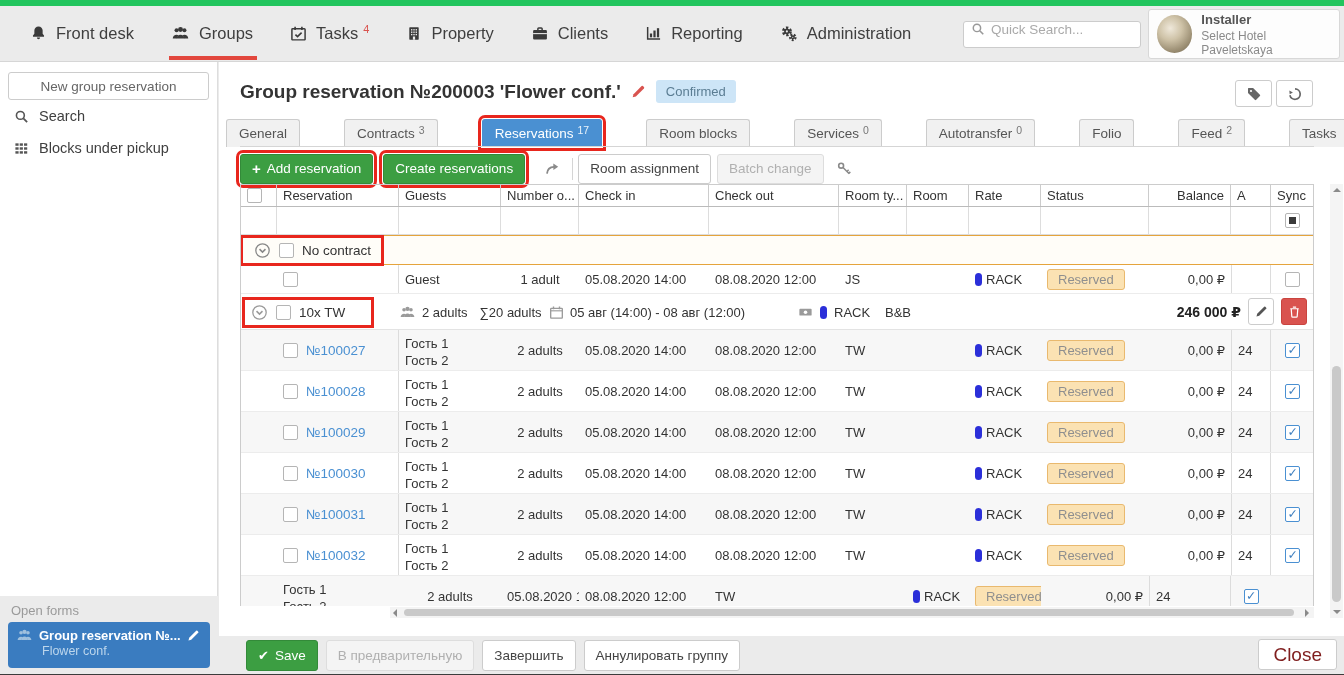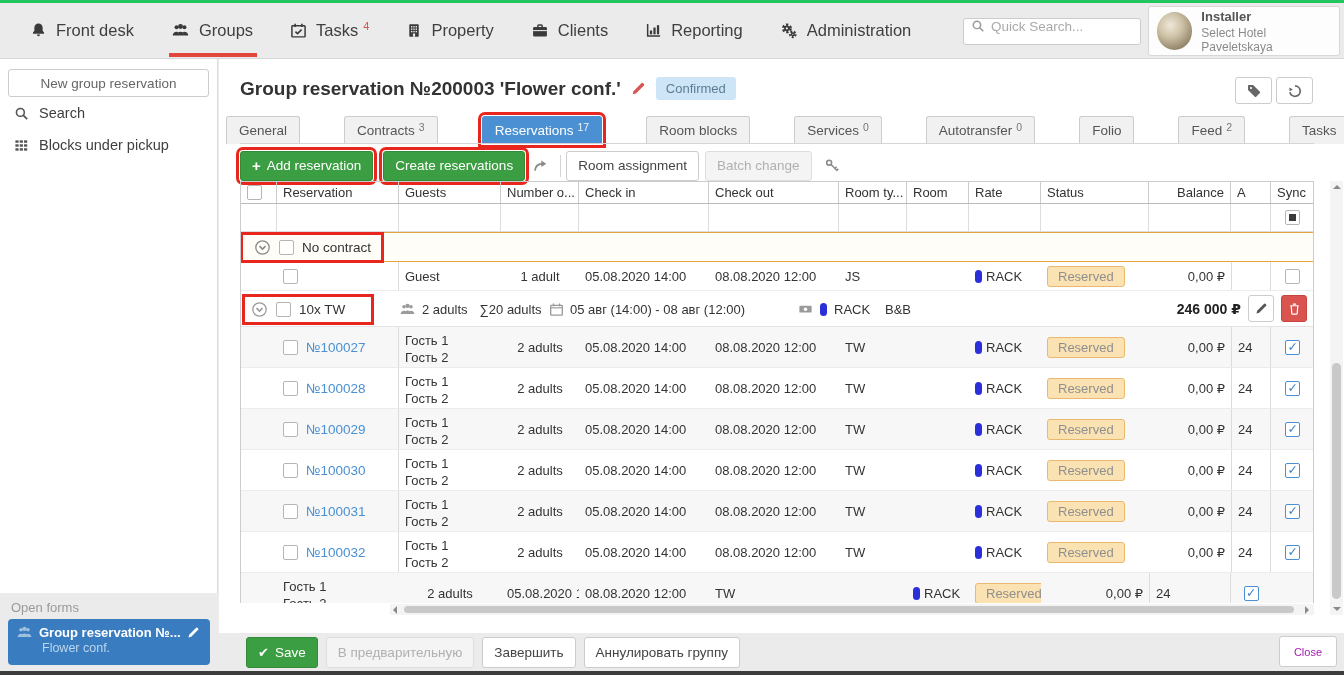--- a/index.html
+++ b/index.html
@@ -1,19 +1,19 @@
 <!DOCTYPE html>
 <html><head>
 <meta charset="utf-8">
 <style>
   * { margin:0; padding:0; box-sizing:border-box; }
   html,body { background:#555; }
   body { font-family:"Liberation Sans","DejaVu Sans",sans-serif; }
   .screen { position:relative; width:1344px; height:675px; background:#ebebeb; overflow:hidden;
-            border-top:3px solid #22c55e; }
+            border-top:6px solid #22c55e; }
   svg { display:block; }
 
   
   .topnav { position:absolute; left:0; top:0; width:1344px; height:56px; background:#ebebeb;
             border-bottom:1px solid #d6d6d6; display:flex; align-items:center; padding-left:30px; }
   .nav-item { position:relative; display:flex; align-items:center; gap:9px; margin-right:37px;
               height:53px; color:#3f3f3f; font-size:16.5px; cursor:pointer; white-space:nowrap; }
   .nav-item .ni { color:#3a3a3a; }
   .nav-item.active::after { content:""; position:absolute; left:-2px; right:-4px; bottom:0;
               height:4px; background:#e2473d; }
@@ -138,21 +138,21 @@
   .vscroll { position:absolute; left:1330px; top:178px; width:13px; height:434px; background:#f4f4f4; }
   .arr-u { left:3px; top:4px; border-bottom-color:#8a8a8a; border-top:none; }
   .vs-thumb { position:absolute; left:2px; right:2px; top:182px; bottom:16px; background:#c9c9c9; border-radius:5px; }
   .arr-d { left:3px; bottom:4px; border-top-color:#8a8a8a; border-bottom:none; }
 
   
   .footer { position:absolute; left:0; top:630px; width:1344px; height:38px; background:#ebebeb;
             display:flex; align-items:center; padding-left:246px; gap:8px; }
   .btn-f { height:31px; }
   .btn-close { position:absolute; right:7px; top:3px; height:31px; background:#fff; border:1px solid #ccc;
-               border-radius:3px; color:#a21caf; font-size:11px; display:flex; align-items:center;
+               border-radius:3px; color:#7f1d1d; font-size:19px; display:flex; align-items:center;
                padding:0 14px; cursor:pointer; }
   .statusbar { position:absolute; left:0; top:668px; width:1344px; height:7px; background:#3c3c3c; }
   .check-w { color:#fff; font-size:13px; margin-right:6px; }
 </style>
 </head>
 <body>
 
 <div class="screen">
 
   <header class="topnav">
@@ -355,21 +355,21 @@
         <span class="cnt"></span>
       </div>
   </nav>
   <div class="tabs-underline"></div>
 
   <div class="toolbar">
     <div class="btn btn-green red-outline" style="margin-right:10px;">
       <span class="plus">+</span>
       <span>Add reservation</span>
     </div>
-    <div class="btn btn-green red-outline" style="">
+    <div class="btn btn-green red-outline" style="margin-right:12px;">
       <span>Create reservations</span>
     </div>
     <div class="tool-icon">
       <span>
           <svg width="16" height="16" viewBox="0 0 16 16">
             <path d="M3 12.6c.3-4.3 3-6.6 7-6.8" fill="none" stroke="currentColor" stroke-width="1.8"></path>
             <path d="M9.3 2.6L14.2 5.8 9.4 9z" fill="currentColor"></path>
           </svg>
         </span>
     </div>

